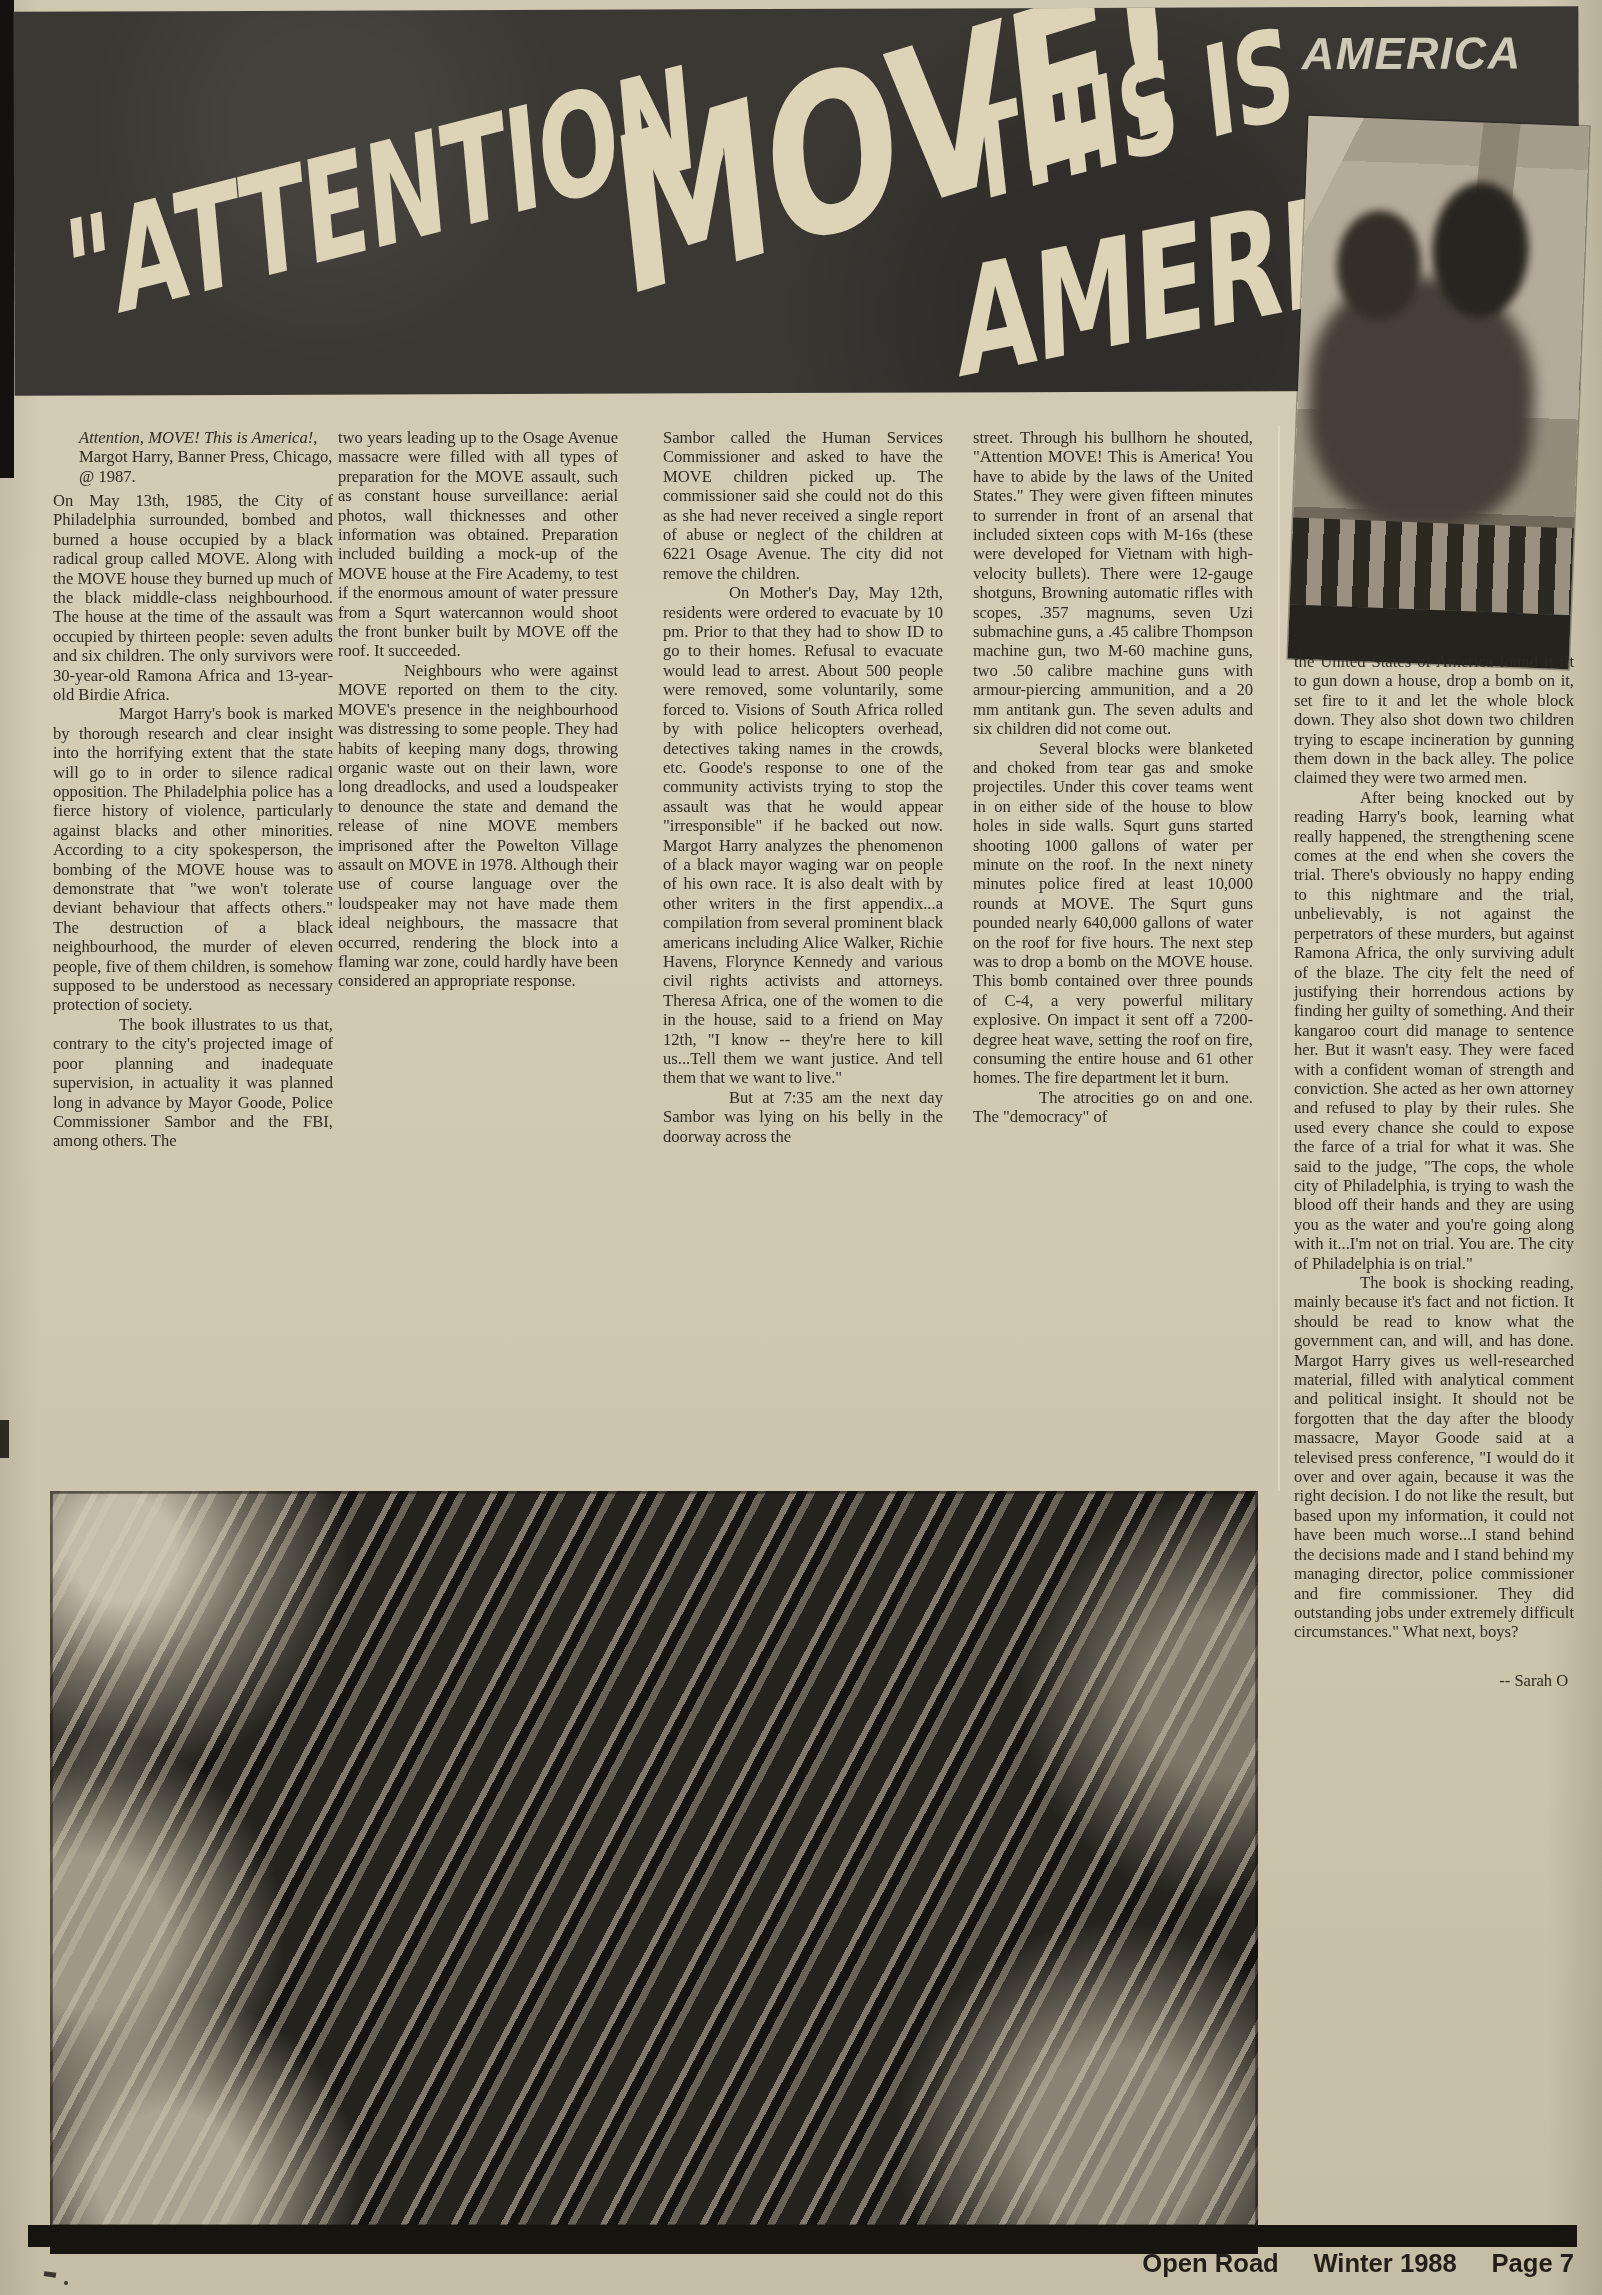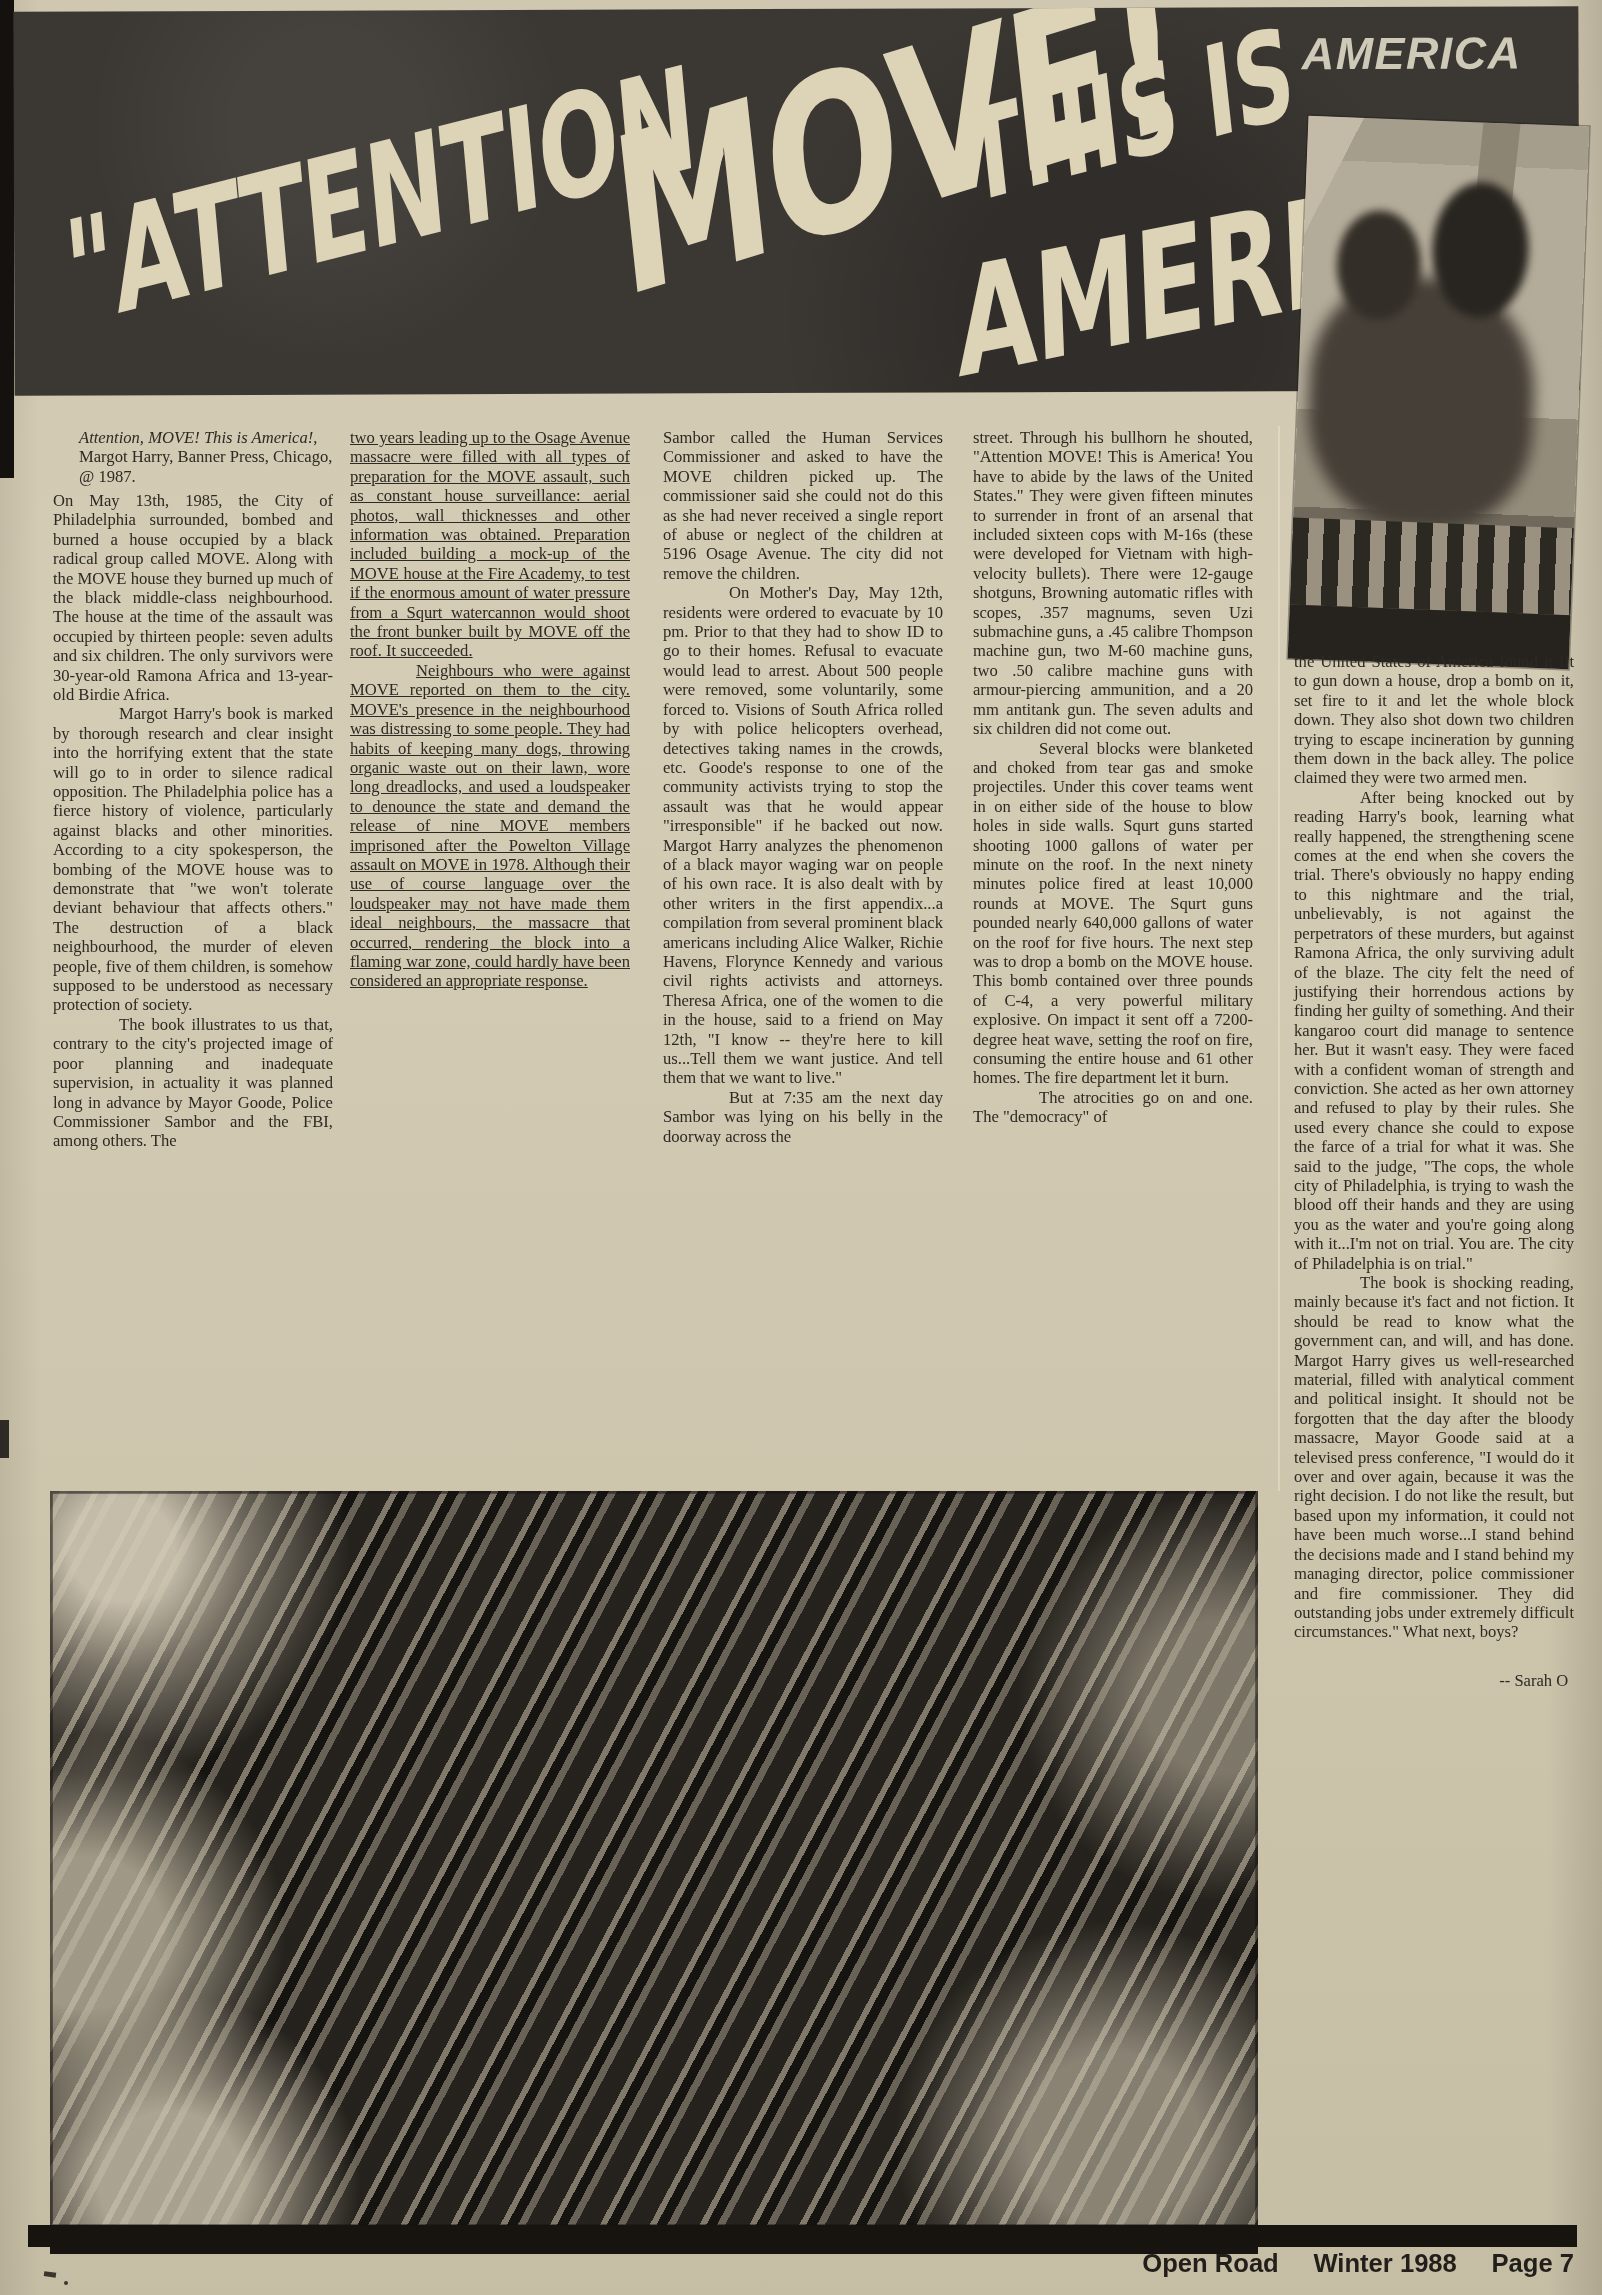--- a/index.html
+++ b/index.html
@@ -48,21 +48,21 @@
   .porch .railing{position:absolute;left:0;bottom:10%;width:100%;height:16%;
     background:repeating-linear-gradient(90deg,#2c2822 0 16px,#9a9180 16px 31px);}
   .porch .base{position:absolute;left:0;bottom:0;width:100%;height:10%;background:#26221d;}
 
   
   .col{position:absolute;width:280px;font-size:16.6px;line-height:19.4px;color:#2d2923;
     text-align:justify;}
   .col p{margin:0;}
   .col p.ind{text-indent:66px;}
   .c1{left:53px;top:428px;}
-  .c2{left:350px;top:428px;text-decoration:underline;}
+  .c2{left:338px;top:428px;}
   .c3{left:663px;top:428px;}
   .c4{left:973px;top:428px;}
   .c5{left:1294px;top:652px;}
   .citation{margin:0 0 4.7px 26px !important;text-align:left;}
   .cit-title{font-style:italic;}
   .byline{text-align:right !important;margin-top:29px !important;padding-right:5.7px;}
 
   
   .aerial{position:absolute;left:50px;top:1491px;width:1208px;height:736px;
     border-bottom:27.5px solid #171411;box-shadow:inset 0 0 0 2.8px rgba(20,17,14,.55);
@@ -115,21 +115,21 @@
     <p class="ind">Margot Harry's book is marked by thorough research and clear insight into the horrifying extent that the state will go to in order to silence radical opposition. The Philadelphia police has a fierce history of violence, particularly against blacks and other minorities. According to a city spokesperson, the bombing of the MOVE house was to demonstrate that "we won't tolerate deviant behaviour that affects others." The destruction of a black neighbourhood, the murder of eleven people, five of them children, is somehow supposed to be understood as necessary protection of society.</p>
     <p class="ind">The book illustrates to us that, contrary to the city's projected image of poor planning and inadequate supervision, in actuality it was planned long in advance by Mayor Goode, Police Commissioner Sambor and the FBI, among others. The</p>
   </div>
 
   <div class="col c2">
     <p>two years leading up to the Osage Avenue massacre were filled with all types of preparation for the MOVE assault, such as constant house surveillance: aerial photos, wall thicknesses and other information was obtained. Preparation included building a mock-up of the MOVE house at the Fire Academy, to test if the enormous amount of water pressure from a Squrt watercannon would shoot the front bunker built by MOVE off the roof. It succeeded.</p>
     <p class="ind">Neighbours who were against MOVE reported on them to the city. MOVE's presence in the neighbourhood was distressing to some people. They had habits of keeping many dogs, throwing organic waste out on their lawn, wore long dreadlocks, and used a loudspeaker to denounce the state and demand the release of nine MOVE members imprisoned after the Powelton Village assault on MOVE in 1978. Although their use of course language over the loudspeaker may not have made them ideal neighbours, the massacre that occurred, rendering the block into a flaming war zone, could hardly have been considered an appropriate response.</p>
   </div>
 
   <div class="col c3">
-    <p>Sambor called the Human Services Commissioner and asked to have the MOVE children picked up. The commissioner said she could not do this as she had never received a single report of abuse or neglect of the children at 5196 Osage Avenue. The city did not remove the children.</p>
+    <p>Sambor called the Human Services Commissioner and asked to have the MOVE children picked up. The commissioner said she could not do this as she had never received a single report of abuse or neglect of the children at 6221 Osage Avenue. The city did not remove the children.</p>
     <p class="ind">On Mother's Day, May 12th, residents were ordered to evacuate by 10 pm. Prior to that they had to show ID to go to their homes. Refusal to evacuate would lead to arrest. About 500 people were removed, some voluntarily, some forced to. Visions of South Africa rolled by with police helicopters overhead, detectives taking names in the crowds, etc. Goode's response to one of the community activists trying to stop the assault was that he would appear "irresponsible" if he backed out now. Margot Harry analyzes the phenomenon of a black mayor waging war on people of his own race. It is also dealt with by other writers in the first appendix...a compilation from several prominent black americans including Alice Walker, Richie Havens, Florynce Kennedy and various civil rights activists and attorneys. Theresa Africa, one of the women to die in the house, said to a friend on May 12th, "I know -- they're here to kill us...Tell them we want justice. And tell them that we want to live."</p>
     <p class="ind">But at 7:35 am the next day Sambor was lying on his belly in the doorway across the</p>
   </div>
 
   <div class="col c4">
     <p>street. Through his bullhorn he shouted, "Attention MOVE! This is America! You have to abide by the laws of the United States." They were given fifteen minutes to surrender in front of an arsenal that included sixteen cops with M-16s (these were developed for Vietnam with high-velocity bullets). There were 12-gauge shotguns, Browning automatic rifles with scopes, .357 magnums, seven Uzi submachine guns, a .45 calibre Thompson machine gun, two M-60 machine guns, two .50 calibre machine guns with armour-piercing ammunition, and a 20 mm antitank gun. The seven adults and six children did not come out.</p>
     <p class="ind">Several blocks were blanketed and choked from tear gas and smoke projectiles. Under this cover teams went in on either side of the house to blow holes in side walls. Squrt guns started shooting 1000 gallons of water per minute on the roof. In the next ninety minutes police fired at least 10,000 rounds at MOVE. The Squrt guns pounded nearly 640,000 gallons of water on the roof for five hours. The next step was to drop a bomb on the MOVE house. This bomb contained over three pounds of C-4, a very powerful military explosive. On impact it sent off a 7200-degree heat wave, setting the roof on fire, consuming the entire house and 61 other homes. The fire department let it burn.</p>
     <p class="ind">The atrocities go on and one. The "democracy" of</p>
   </div>
 

